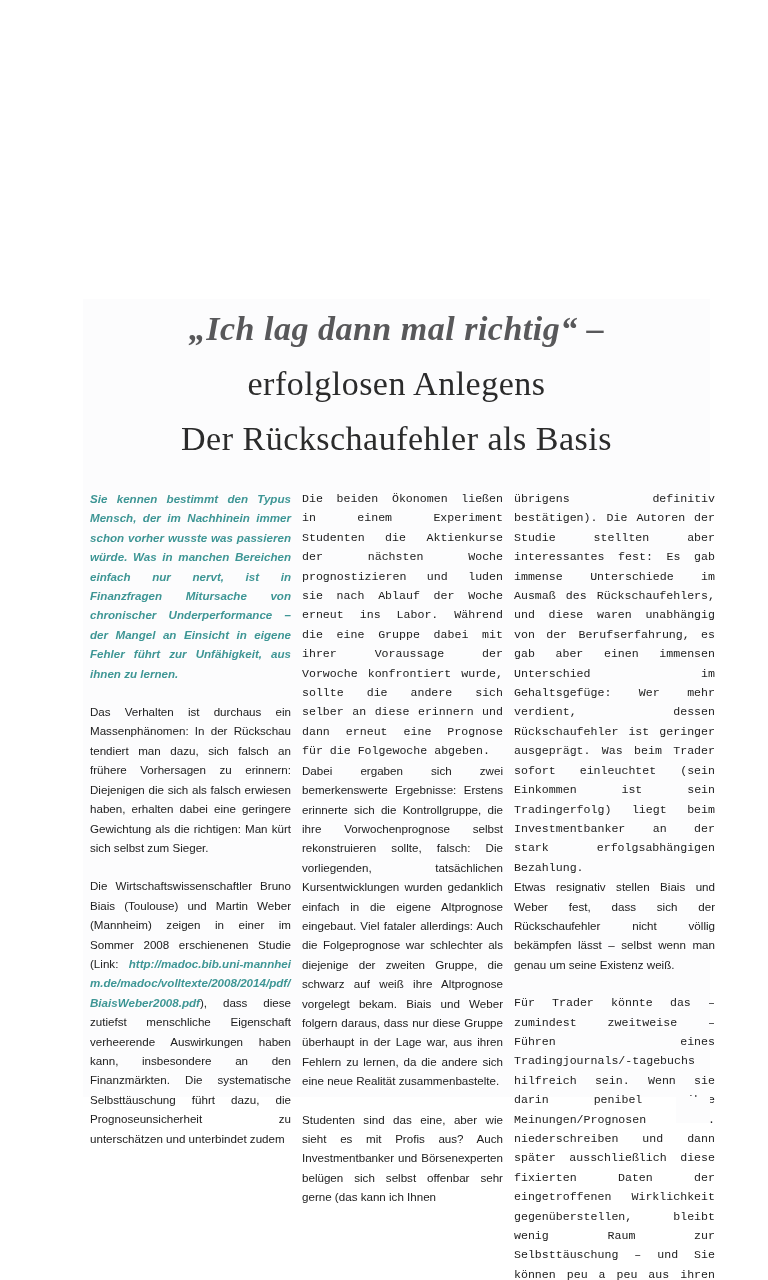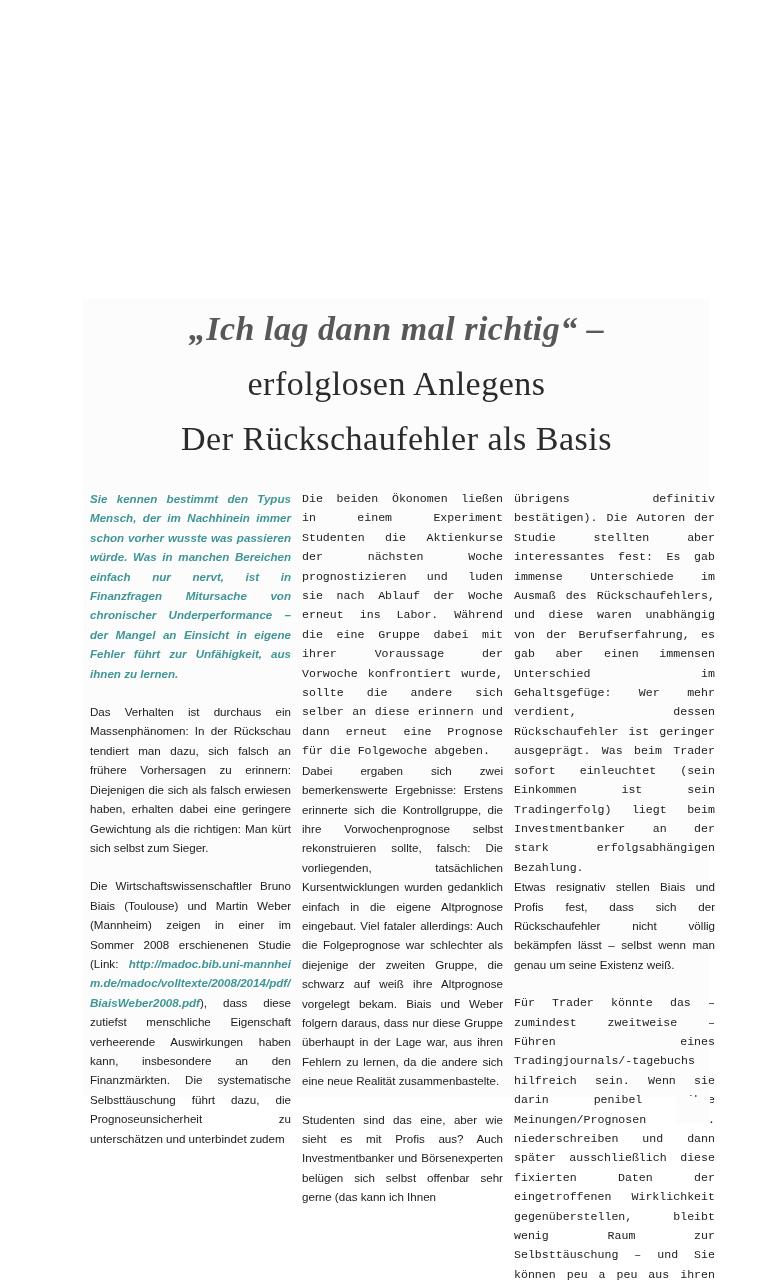--- a/index.html
+++ b/index.html
@@ -109,21 +109,21 @@
       </div>
 
       <div class="col">
         <p class="no-gap">Die beiden Ökonomen ließen in einem Experiment Studenten die Aktienkurse der nächsten Woche prognostizieren und luden sie nach Ablauf der Woche erneut ins Labor. Während die eine Gruppe dabei mit ihrer Voraussage der Vorwoche konfrontiert wurde, sollte die andere sich selber an diese erinnern und dann erneut eine Prognose für die Folgewoche abgeben.</p>
         <p>Dabei ergaben sich zwei bemerkenswerte Ergebnisse: Erstens erinnerte sich die Kontrollgruppe, die ihre Vorwochenprognose selbst rekonstruieren sollte, falsch: Die vorliegenden, tatsächlichen Kursentwicklungen wurden gedanklich einfach in die eigene Altprognose eingebaut. Viel fataler allerdings: Auch die Folgeprognose war schlechter als diejenige der zweiten Gruppe, die schwarz auf weiß ihre Altprognose vorgelegt bekam. Biais und Weber folgern daraus, dass nur diese Gruppe überhaupt in der Lage war, aus ihren Fehlern zu lernen, da die andere sich eine neue Realität zusammenbastelte.</p>
         <p>Studenten sind das eine, aber wie sieht es mit Profis aus? Auch Investmentbanker und Börsenexperten belügen sich selbst offenbar sehr gerne (das kann ich Ihnen</p>
       </div>
 
       <div class="col">
         <p class="no-gap">übrigens definitiv bestätigen). Die Autoren der Studie stellten aber interessantes fest: Es gab immense Unterschiede im Ausmaß des Rückschaufehlers, und diese waren unabhängig von der Berufserfahrung, es gab aber einen immensen Unterschied im Gehaltsgefüge: Wer mehr verdient, dessen Rückschaufehler ist geringer ausgeprägt. Was beim Trader sofort einleuchtet (sein Einkommen ist sein Tradingerfolg) liegt beim Investmentbanker an der stark erfolgsabhängigen Bezahlung.</p>
-        <p>Etwas resignativ stellen Biais und Profis fest, dass sich der Rückschaufehler nicht völlig bekämpfen lässt – selbst wenn man genau um seine Existenz weiß.</p>
+        <p>Etwas resignativ stellen Biais und Weber fest, dass sich der Rückschaufehler nicht völlig bekämpfen lässt – selbst wenn man genau um seine Existenz weiß.</p>
         <p class="no-gap">Für Trader könnte das – zumindest zweitweise – Führen eines Tradingjournals/-tagebuchs hilfreich sein. Wenn sie darin penibel ihre Meinungen/Prognosen etc. niederschreiben und dann später ausschließlich diese fixierten Daten der eingetroffenen Wirklichkeit gegenüberstellen, bleibt wenig Raum zur Selbsttäuschung – und Sie können peu a peu aus ihren Fehlern lernen. Wenn Sie dazu bereit sind ihre Fehler als notwendig zu erkennen und sie nicht als Schwäche auslegen die man ignorieren muss, können Sie zu der Minderheit gehören, die dauerhaft erfolgreich Trading betreibt!</p>
         <p class="author">Daniel Kühn</p>
       </div>
 
     </div>
 
     <div class="panel-tab"></div>
   </div>
 </div>
 

